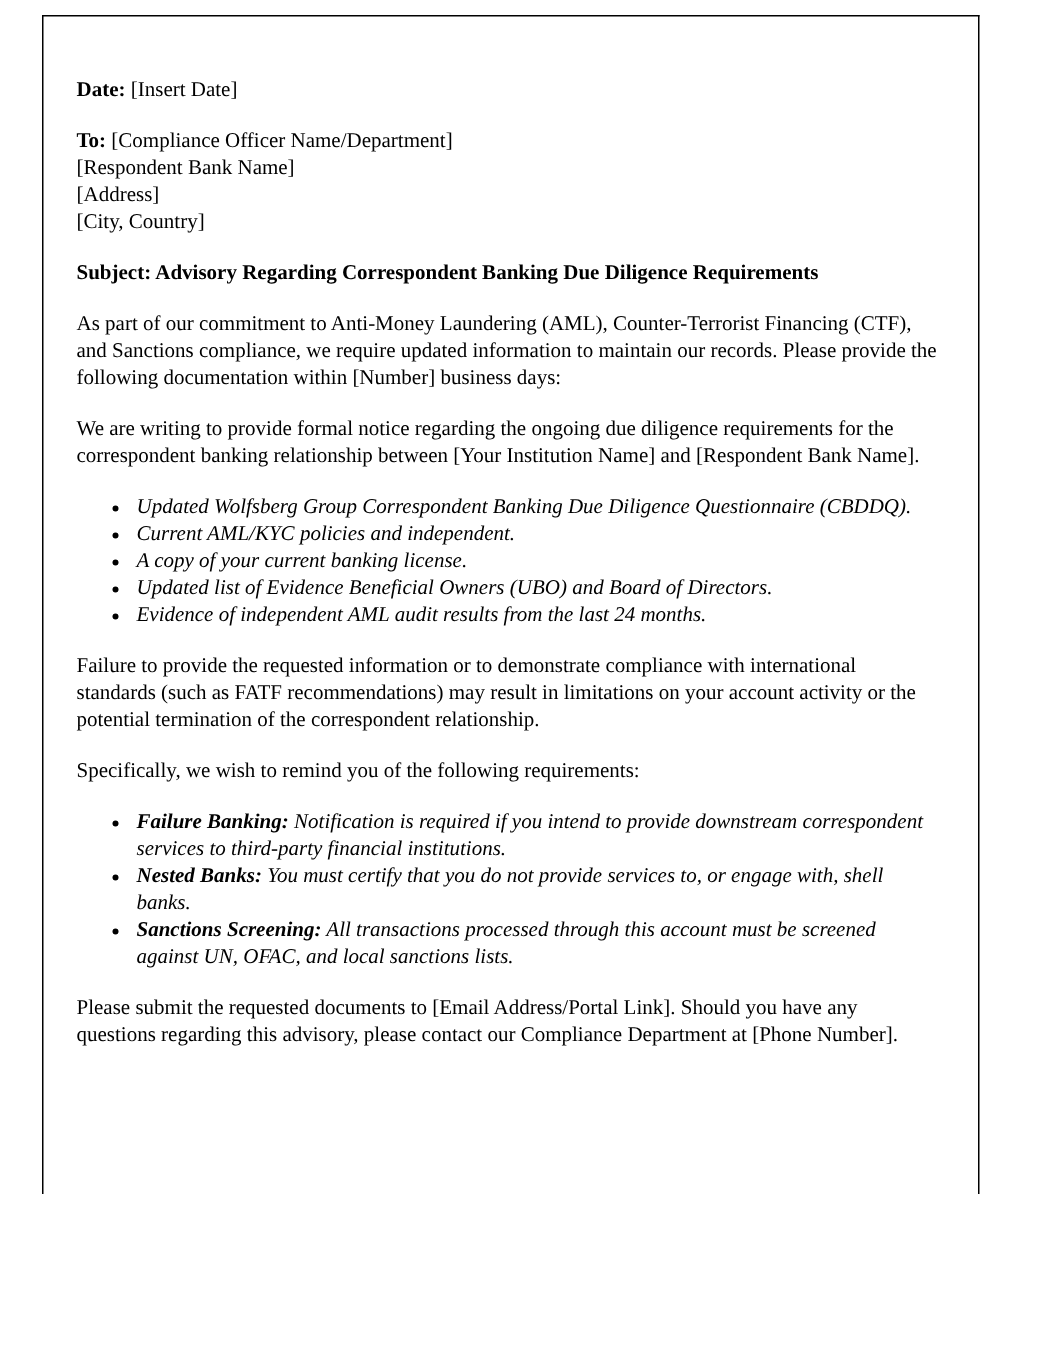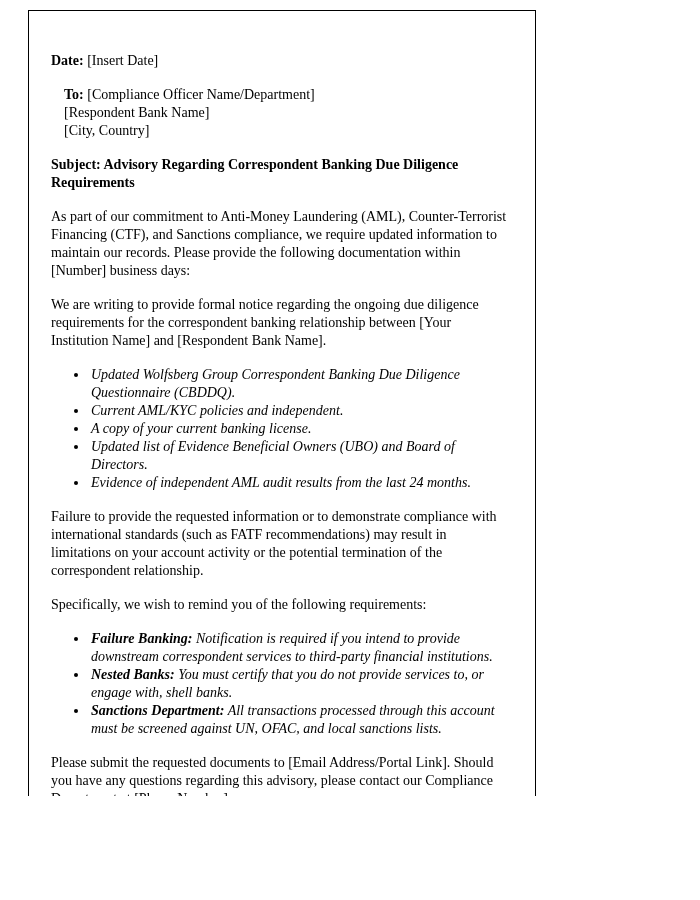--- a/index.html
+++ b/index.html
@@ -12,54 +12,55 @@
     height: 900px;
     overflow: hidden;
     font-family: "Liberation Serif", serif;
     color: #000000;
   }
   .letter-frame {
     box-sizing: border-box;
     position: absolute;
     left: 28px;
     top: 10px;
-    width: 508px;
+    width: 625px;
     height: 786px;
     border: 1.5px solid #000000;
     border-bottom: none;
     padding: 41px 26px 0 22px;
     overflow: hidden;
     background: #ffffff;
   }
   .letter-frame, .letter-frame p, .letter-frame li, .letter-frame div {
     font-size: 14px;
     line-height: 18px;
   }
   p { margin: 0 0 16px 0; }
   .addr-line { margin: 0; }
-  .block-gap { margin-bottom: 16px; margin-left: 13px; }
+  .block-gap { margin-bottom: 16px; }
   b, .bold { font-weight: bold; }
   ul {
     margin: 0 0 16px 0;
     padding: 0 0 0 38px;
     list-style: disc outside;
     font-style: italic;
   }
   li { margin: 0; padding: 0 0 0 2px; }
 </style>
 </head>
 <body>
 
 <div class="letter-frame">
 
   <p><b>Date:</b><span> [Insert Date]</span></p>
 
   <div class="block-gap">
     <div class="addr-line"><b>To:</b><span> [Compliance Officer Name/Department]</span></div>
     <div class="addr-line">[Respondent Bank Name]</div>
+    <div class="addr-line">[Address]</div>
     <div class="addr-line">[City, Country]</div>
   </div>
 
   <p class="bold">Subject: Advisory Regarding Correspondent Banking Due Diligence Requirements</p>
 
 
   <p>As part of our commitment to Anti-Money Laundering (AML), Counter-Terrorist Financing (CTF), and Sanctions compliance, we require updated information to maintain our records. Please provide the following documentation within [Number] business days:</p>
 
   <p>We are writing to provide formal notice regarding the ongoing due diligence requirements for the correspondent banking relationship between [Your Institution Name] and [Respondent Bank Name].</p>
 
@@ -71,18 +72,18 @@
     <li>Evidence of independent AML audit results from the last 24 months.</li>
   </ul>
 
   <p>Failure to provide the requested information or to demonstrate compliance with international standards (such as FATF recommendations) may result in limitations on your account activity or the potential termination of the correspondent relationship.</p>
 
   <p>Specifically, we wish to remind you of the following requirements:</p>
 
   <ul>
     <li><b>Failure Banking:</b><span> Notification is required if you intend to provide downstream correspondent services to third-party financial institutions.</span></li>
     <li><b>Nested Banks:</b><span> You must certify that you do not provide services to, or engage with, shell banks.</span></li>
-    <li><b>Sanctions Department:</b><span> All transactions processed through this account must be screened against UN, OFAC, and local sanctions lists.</span></li>
+    <li><b>Sanctions Screening:</b><span> All transactions processed through this account must be screened against UN, OFAC, and local sanctions lists.</span></li>
   </ul>
 
   <p>Please submit the requested documents to [Email Address/Portal Link]. Should you have any questions regarding this advisory, please contact our Compliance Department at [Phone Number].</p>
 
 </div>
 
 </body></html>

